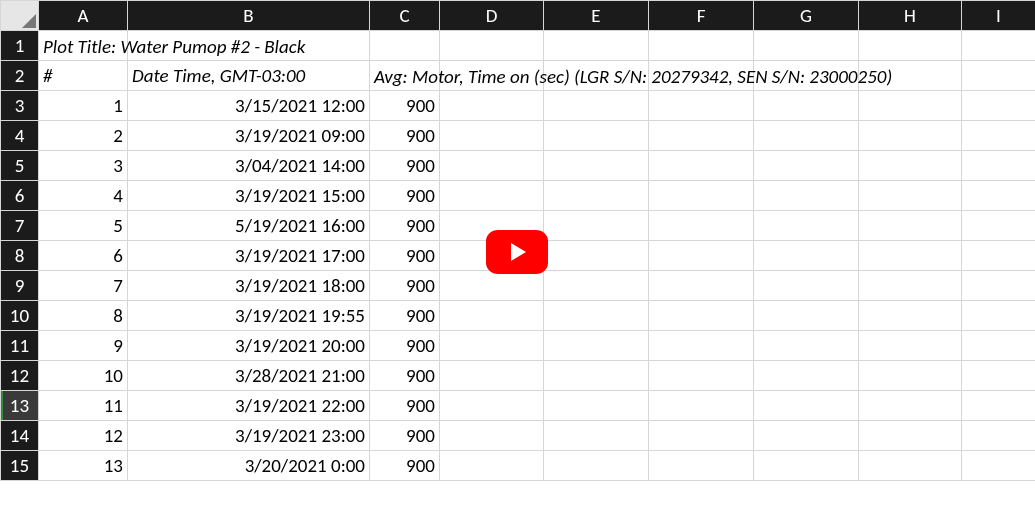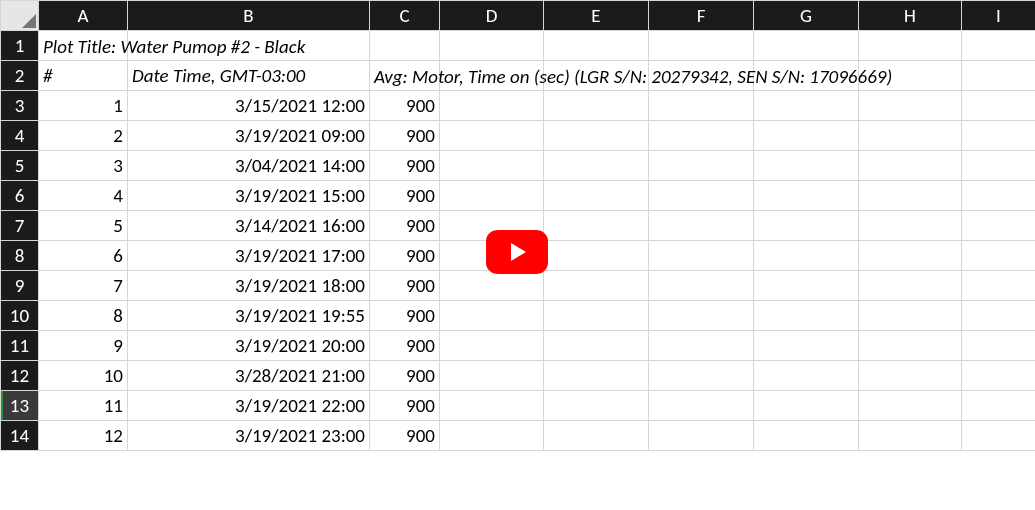--- a/index.html
+++ b/index.html
@@ -171,21 +171,21 @@
           <td class="cell"></td>
           <td class="cell"></td>
           <td class="cell"></td>
           <td class="cell"></td>
         </tr>
         <tr>
           <th class="rowhead">2</th>
           <td class="cell left">#</td>
           <td class="cell left">Date Time, GMT-03:00</td>
           <td class="cell left">
-            <span class="overflow">Avg: Motor, Time on (sec) (LGR S/N: 20279342, SEN S/N: 17096669)</span>
+            <span class="overflow">Avg: Motor, Time on (sec) (LGR S/N: 20279342, SEN S/N: 23000250)</span>
           </td>
           <td class="cell"></td>
           <td class="cell"></td>
           <td class="cell"></td>
           <td class="cell"></td>
           <td class="cell"></td>
           <td class="cell"></td>
         </tr>
         <tr>
           <th class="rowhead">3</th>
@@ -231,21 +231,21 @@
           <td class="cell"></td>
           <td class="cell"></td>
           <td class="cell"></td>
           <td class="cell"></td>
           <td class="cell"></td>
           <td class="cell"></td>
         </tr>
         <tr>
           <th class="rowhead">7</th>
           <td class="cell">5</td>
-          <td class="cell">3/14/2021 16:00</td>
+          <td class="cell">5/19/2021 16:00</td>
           <td class="cell">900</td>
           <td class="cell"></td>
           <td class="cell"></td>
           <td class="cell"></td>
           <td class="cell"></td>
           <td class="cell"></td>
           <td class="cell"></td>
         </tr>
         <tr>
           <th class="rowhead">8</th>
@@ -316,20 +316,32 @@
           <td class="cell"></td>
           <td class="cell"></td>
           <td class="cell"></td>
           <td class="cell"></td>
           <td class="cell"></td>
         </tr>
         <tr>
           <th class="rowhead">14</th>
           <td class="cell">12</td>
           <td class="cell">3/19/2021 23:00</td>
+          <td class="cell">900</td>
+          <td class="cell"></td>
+          <td class="cell"></td>
+          <td class="cell"></td>
+          <td class="cell"></td>
+          <td class="cell"></td>
+          <td class="cell"></td>
+        </tr>
+        <tr>
+          <th class="rowhead">15</th>
+          <td class="cell">13</td>
+          <td class="cell">3/20/2021 0:00</td>
           <td class="cell">900</td>
           <td class="cell"></td>
           <td class="cell"></td>
           <td class="cell"></td>
           <td class="cell"></td>
           <td class="cell"></td>
           <td class="cell"></td>
         </tr>
       </tbody>
   </table>

